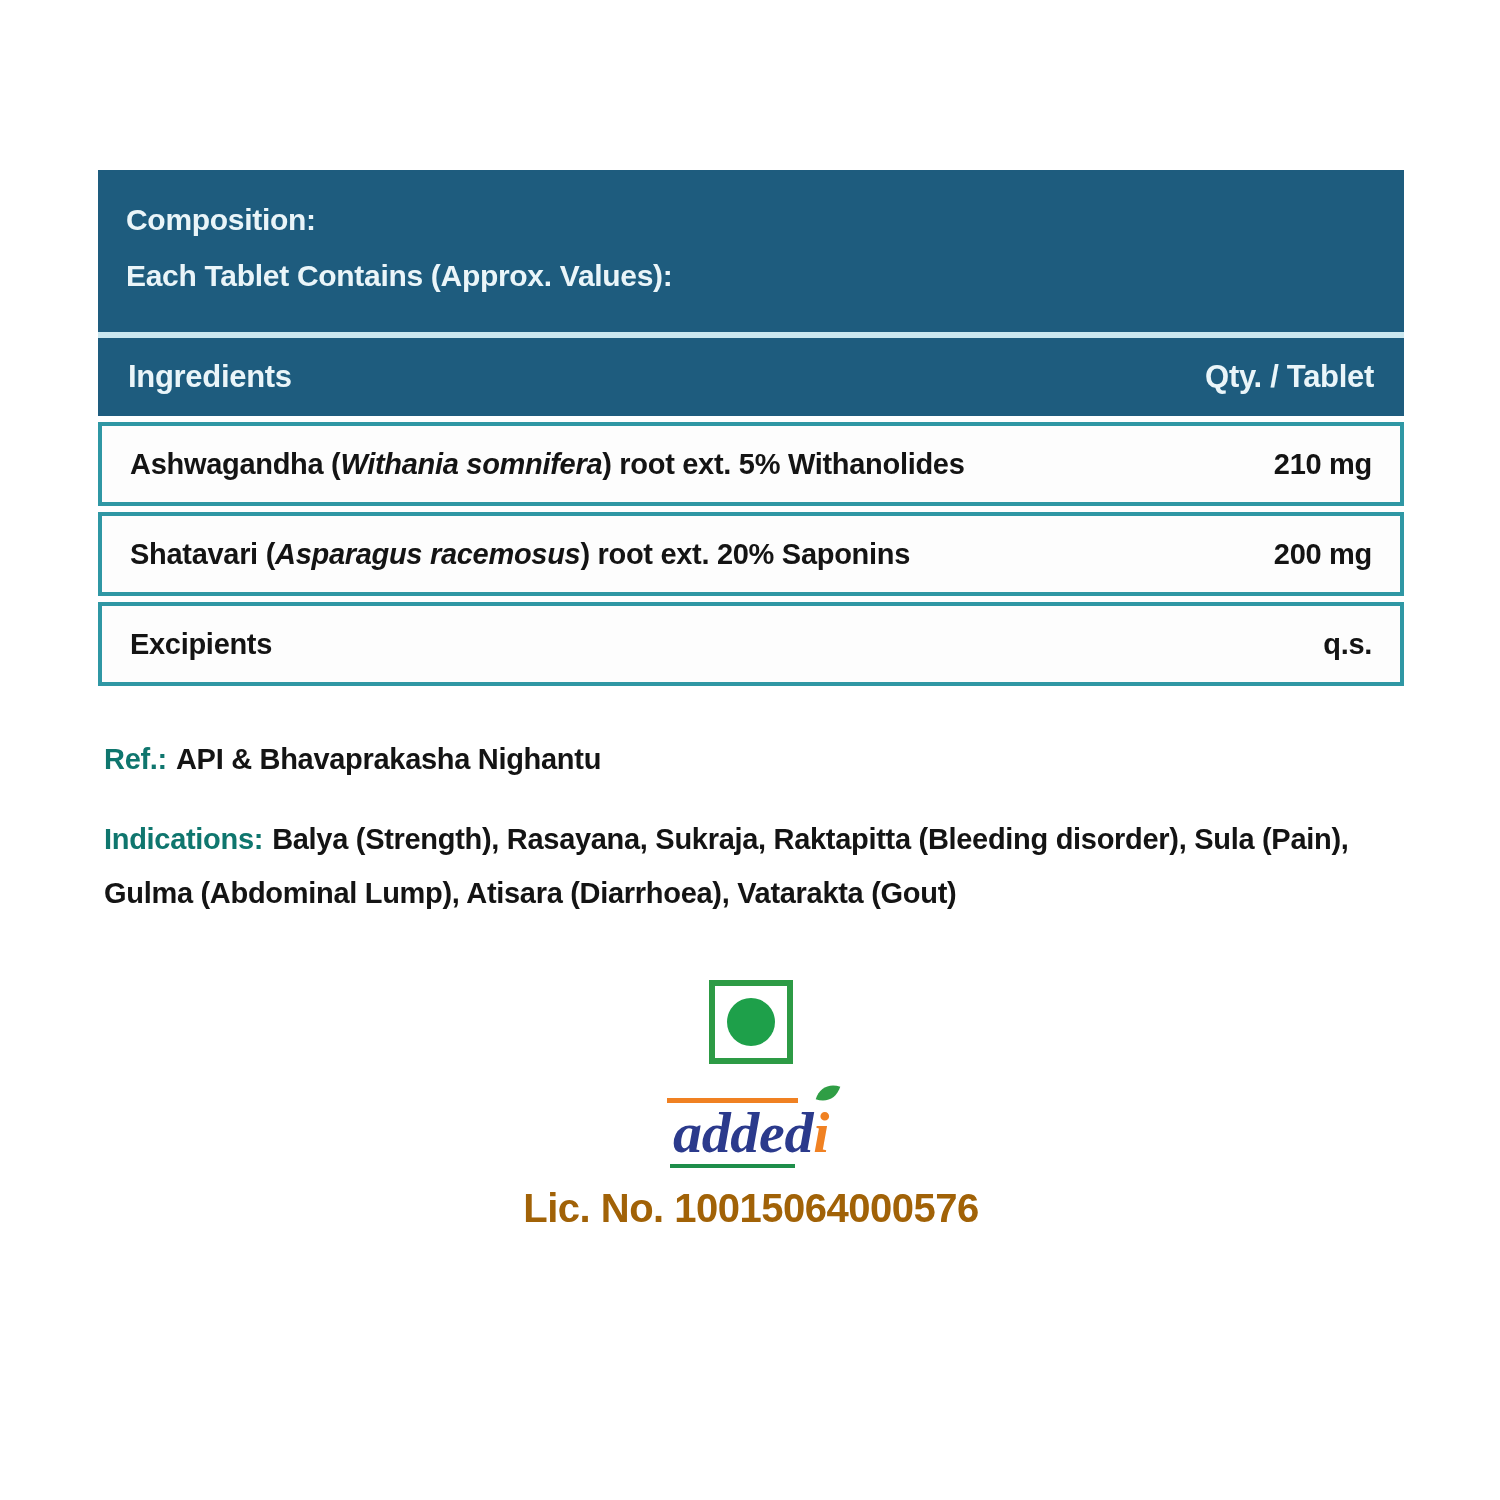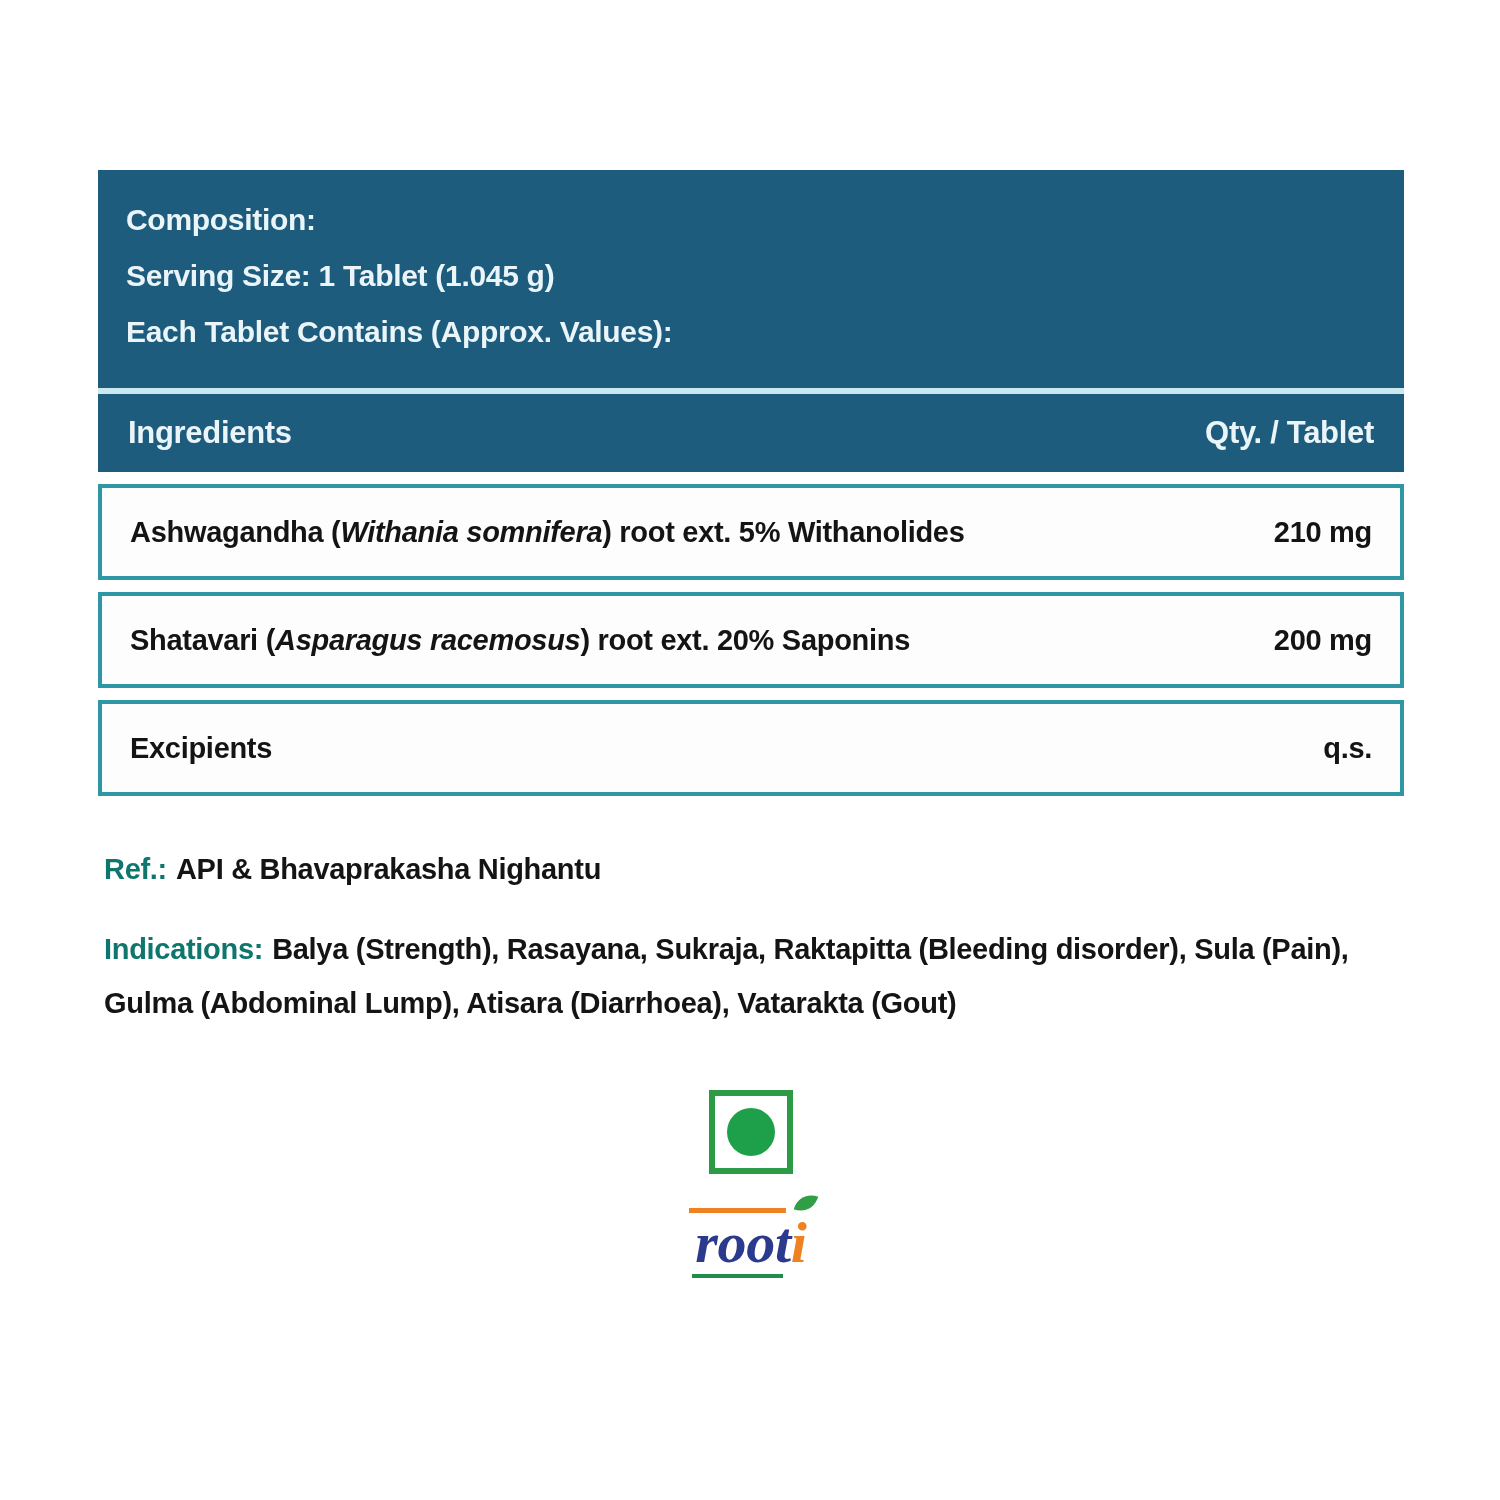--- a/index.html
+++ b/index.html
@@ -29,26 +29,26 @@
     background:#1E5C7E;
     color:#EAF5F9;
     height:78px;
     display:flex;align-items:center;justify-content:space-between;
     padding:0 30px;
     font-size:31px;
     gap:44px;
   }
   
   .row{
-    margin-top:12px;
+    margin-top:6px;
     border:4px solid #2F97A4;
     background:#FDFDFD;
     height:56px;
     display:flex;align-items:center;justify-content:space-between;
-    padding:16px 28px;
+    padding:10px 28px;
     font-size:29px;
   }
   .row .ing i{font-style:italic;}
   .row .qty{white-space:nowrap;}
   
   .notes{margin-top:46px;padding-left:6px;font-size:29px;line-height:54px;}
   .teal{color:#0f766e;}
   .blk{margin-left:9px;}
   .note-para{margin-top:26px;}
   
@@ -85,21 +85,20 @@
   .lic{margin-top:18px;font-size:40px;letter-spacing:-0.5px;color:#a16207;}
 </style>
 </head>
 <body>
 
 <div class="sheet">
   <div class="label">
 
     <div class="comp-header">
       <div>Composition:</div>
-      <div>Serving Size: 1 Tablet (1.045 g)</div>
       <div>Each Tablet Contains (Approx. Values):</div>
     </div>
 
     <div class="divider"></div>
 
     <div class="thead">
       <span>Ingredients</span>
       <span>Qty. / Tablet</span>
     </div>
 
@@ -127,21 +126,21 @@
 
     <div class="veg-wrap">
       <div class="veg-mark">
         <div class="veg-dot"></div>
       </div>
     </div>
 
     <div class="fssai">
       <div class="fssai-word">
         <span class="bar-top"></span>
-        <span class="f-blue">root</span><span class="f-orange">i</span>
+        <span class="f-blue">added</span><span class="f-orange">i</span>
         <span class="bar-bottom"></span>
         <svg class="leaf" viewBox="0 0 24 24">
           <path d="M3 21 C3 10 10 3 21 3 C21 14 14 21 3 21 Z" fill="#2f9e45"></path>
         </svg>
       </div>
       <div class="lic">Lic. No. 10015064000576</div>
     </div>
 
   </div>
 </div>

